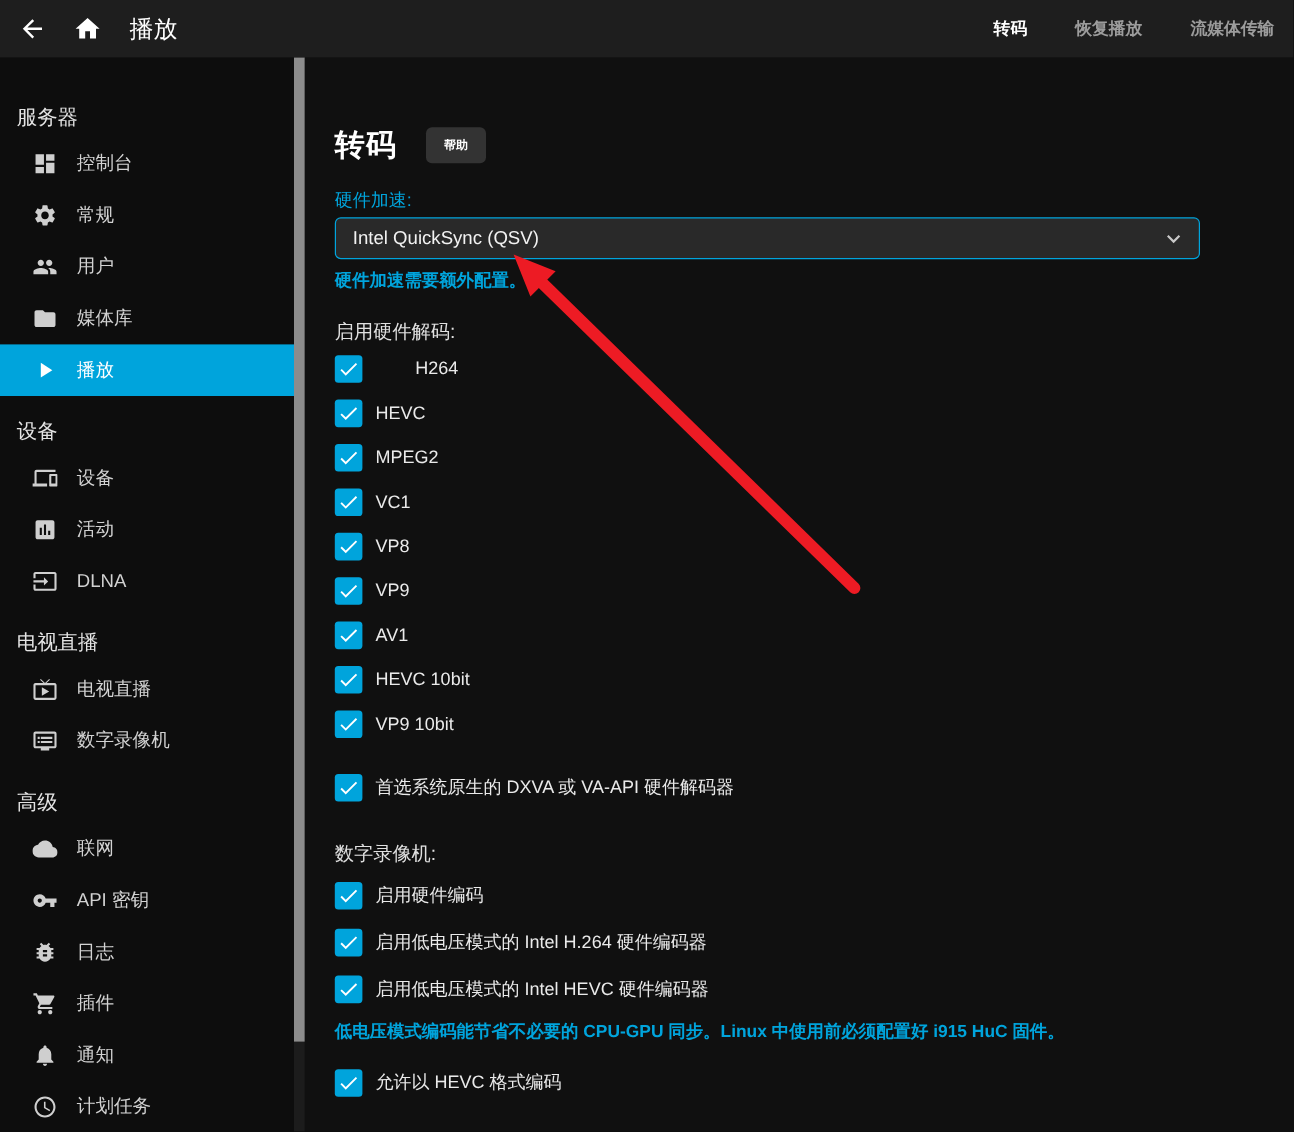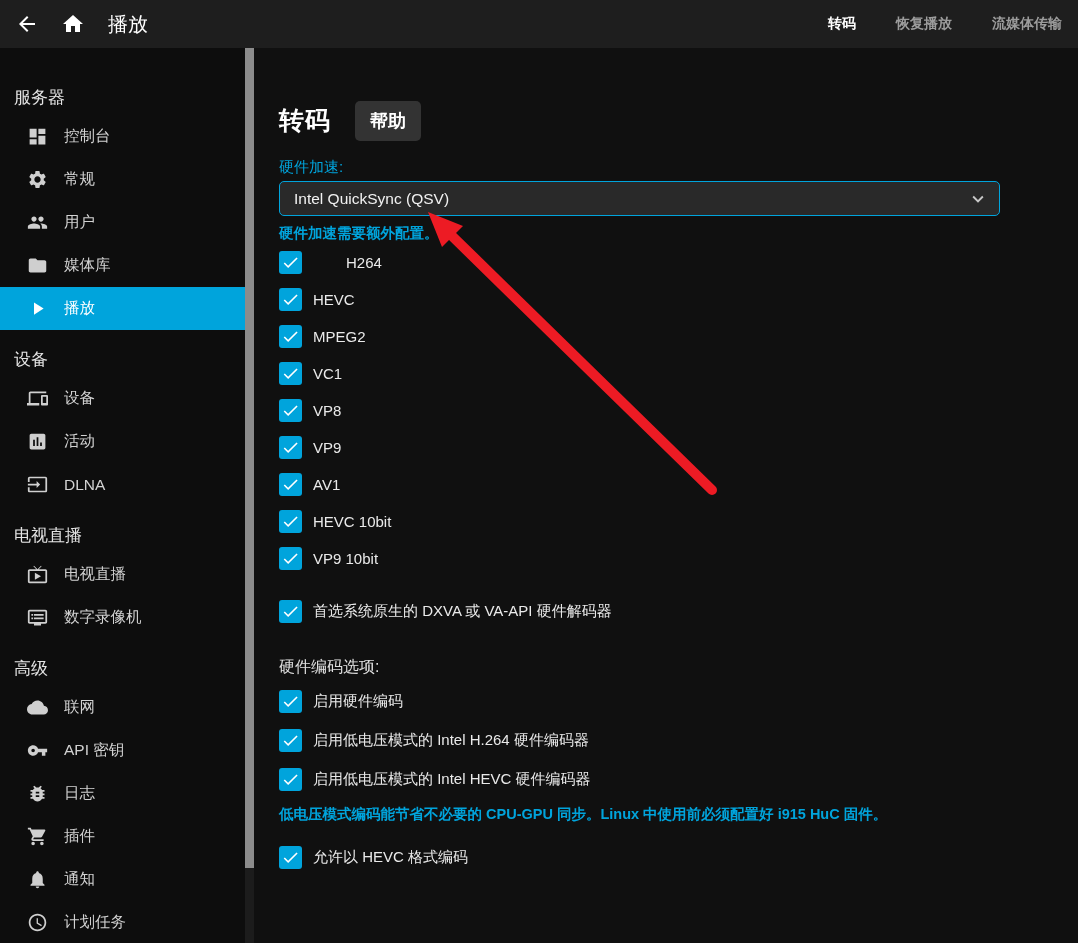--- a/index.html
+++ b/index.html
@@ -40,21 +40,21 @@
 
   .side-scroll { width:9px; background:#1c1c1c; position:relative; flex:0 0 auto; }
   .side-scroll-thumb { position:absolute; left:0; top:0; width:100%; height:820px; background:#8c8c8c; }
 
   
   .main { flex:1; position:relative; padding:57px 60px 0 25px; background:#101010; }
 
   .title-row { display:flex; align-items:center; gap:24px; height:31px; }
   .page-title { font-size:25px; font-weight:600; color:#ffffff; letter-spacing:1px; }
   .help-btn {
-    background:#333333; color:#ffffff; font-weight:bold; font-size:18px;
+    background:#333333; color:#ffffff; font-weight:bold; font-size:10px;
     border:none; border-radius:5px; padding:8px 15px; cursor:pointer;
     font-family:"Liberation Sans", sans-serif;
   }
 
   .field-label { display:block; margin-top:22px; font-size:15px; color:#00a4dc; }
   .select {
     margin-top:4px; width:721px; height:35px;
     background:#292929; border:1.5px solid #00a4dc; border-radius:5px;
     display:flex; align-items:center; justify-content:space-between;
     padding:0 10px 0 14px; cursor:pointer;
@@ -266,20 +266,21 @@
     <div class="select">
       <span class="select-value">Intel QuickSync (QSV)</span>
       <span class="chev">
           <svg viewBox="0 0 24 24" fill="currentColor">
             <path d="M16.59 8.59L12 13.17 7.41 8.59 6 10l6 6 6-6z"></path>
           </svg>
         </span>
     </div>
     <div class="field-hint">硬件加速需要额外配置。</div>
 
+    <div class="group-label">启用硬件解码:</div>
 
     <div class="check-row first">
       <span class="checkbox">
           <svg viewBox="0 0 24 24" fill="currentColor">
             <path d="M9 16.17L4.83 12l-1.42 1.41L9 19 21 7l-1.41-1.41z"></path>
           </svg>
         </span>
       <span class="check-label">H264</span>
     </div>
     <div class="check-row">
@@ -349,21 +350,21 @@
 
     <div class="check-row gap-lg">
       <span class="checkbox">
           <svg viewBox="0 0 24 24" fill="currentColor">
             <path d="M9 16.17L4.83 12l-1.42 1.41L9 19 21 7l-1.41-1.41z"></path>
           </svg>
         </span>
       <span class="check-label">首选系统原生的 DXVA 或 VA-API 硬件解码器</span>
     </div>
 
-    <div class="group-label encode">硬件编码选项:</div>
+    <div class="group-label encode">数字录像机:</div>
 
     <div class="check-row enc-first">
       <span class="checkbox">
           <svg viewBox="0 0 24 24" fill="currentColor">
             <path d="M9 16.17L4.83 12l-1.42 1.41L9 19 21 7l-1.41-1.41z"></path>
           </svg>
         </span>
       <span class="check-label">启用硬件编码</span>
     </div>
     <div class="check-row enc">

